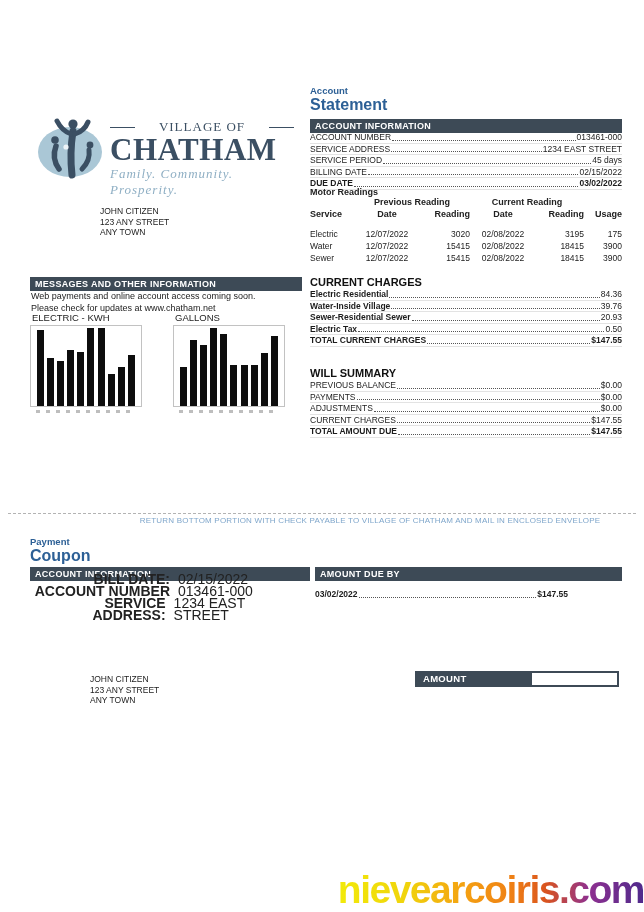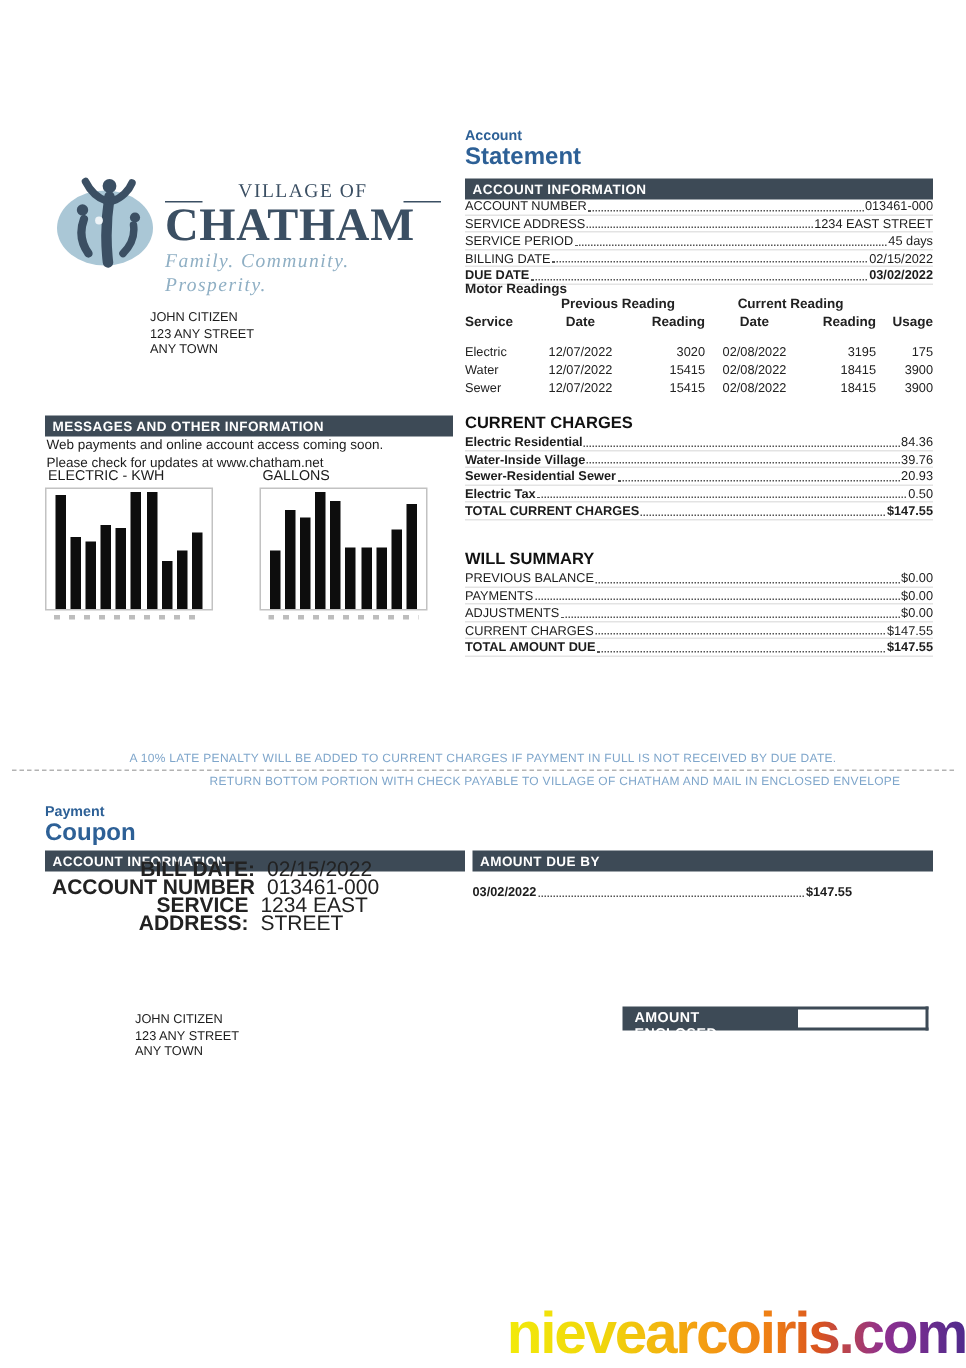--- a/index.html
+++ b/index.html
@@ -3,21 +3,21 @@
 <meta charset="utf-8">
 <style>
   * { margin:0; padding:0; box-sizing:border-box; }
   html,body { background:#fff; }
   body { font-family:"Liberation Sans", sans-serif; color:#222; }
   #page { position:relative; width:644px; height:912px; background:#fff; overflow:hidden; }
 
   
   .logo-icon { position:absolute; left:36px; top:116px; width:72px; height:64px; }
   .logo-text { position:absolute; left:110px; top:119px; width:184px; color:#3b4f63; }
-  .villageof-row { display:flex; align-items:flex-end; gap:24px; font-family:"Liberation Serif", serif; font-size:13px; letter-spacing:1px; }
+  .villageof-row { display:flex; align-items:center; gap:24px; font-family:"Liberation Serif", serif; font-size:13px; letter-spacing:1px; }
   .vline { flex:1; border-top:1.5px solid #3b4f63; height:0; }
   .chatham { font-family:"Liberation Serif", serif; font-weight:bold; font-size:31px; letter-spacing:0.5px; line-height:30px; }
   .tagline { font-family:"Liberation Serif", serif; font-style:italic; font-size:13px; color:#8fafc4; letter-spacing:1px; margin-top:1px; }
 
   .addr { position:absolute; font-size:8.5px; line-height:10.5px; color:#1c1c1c; }
   .addr-top { left:100px; top:206px; }
   .addr-coupon { left:90px; top:674px; }
 
   
   .bar-header { background:#3d4a56; color:#fff; font-weight:bold; font-size:9px; letter-spacing:0.3px; padding:2px 5px 2px 5px; }
@@ -282,21 +282,20 @@
       <div class="bar" style="height: 92%;"></div>
       <div class="bar" style="height: 52%;"></div>
       <div class="bar" style="height: 52%;"></div>
       <div class="bar" style="height: 53%;"></div>
       <div class="bar" style="height: 68%;"></div>
       <div class="bar" style="height: 90%;"></div>
     </div>
   <div class="chart-ticks" style="left:36px;"></div>
   <div class="chart-ticks" style="left:179px;"></div>
 
-  <div class="notice" style="top:501px;">A 10% LATE PENALTY WILL BE ADDED TO CURRENT CHARGES IF PAYMENT IN FULL IS NOT RECEIVED BY DUE DATE.</div>
   <div class="perforation"></div>
   <div class="notice" style="top:516px;margin-left:48px;">RETURN BOTTOM PORTION WITH CHECK PAYABLE TO VILLAGE OF CHATHAM AND MAIL IN ENCLOSED ENVELOPE</div>
 
   <div class="coupon-head">
     <div class="sec-small">Payment</div>
     <div class="sec-large">Coupon</div>
   </div>
   <div class="cbar-left bar-header">ACCOUNT INFORMATION</div>
   <div class="cbar-right bar-header">AMOUNT DUE BY</div>
 

